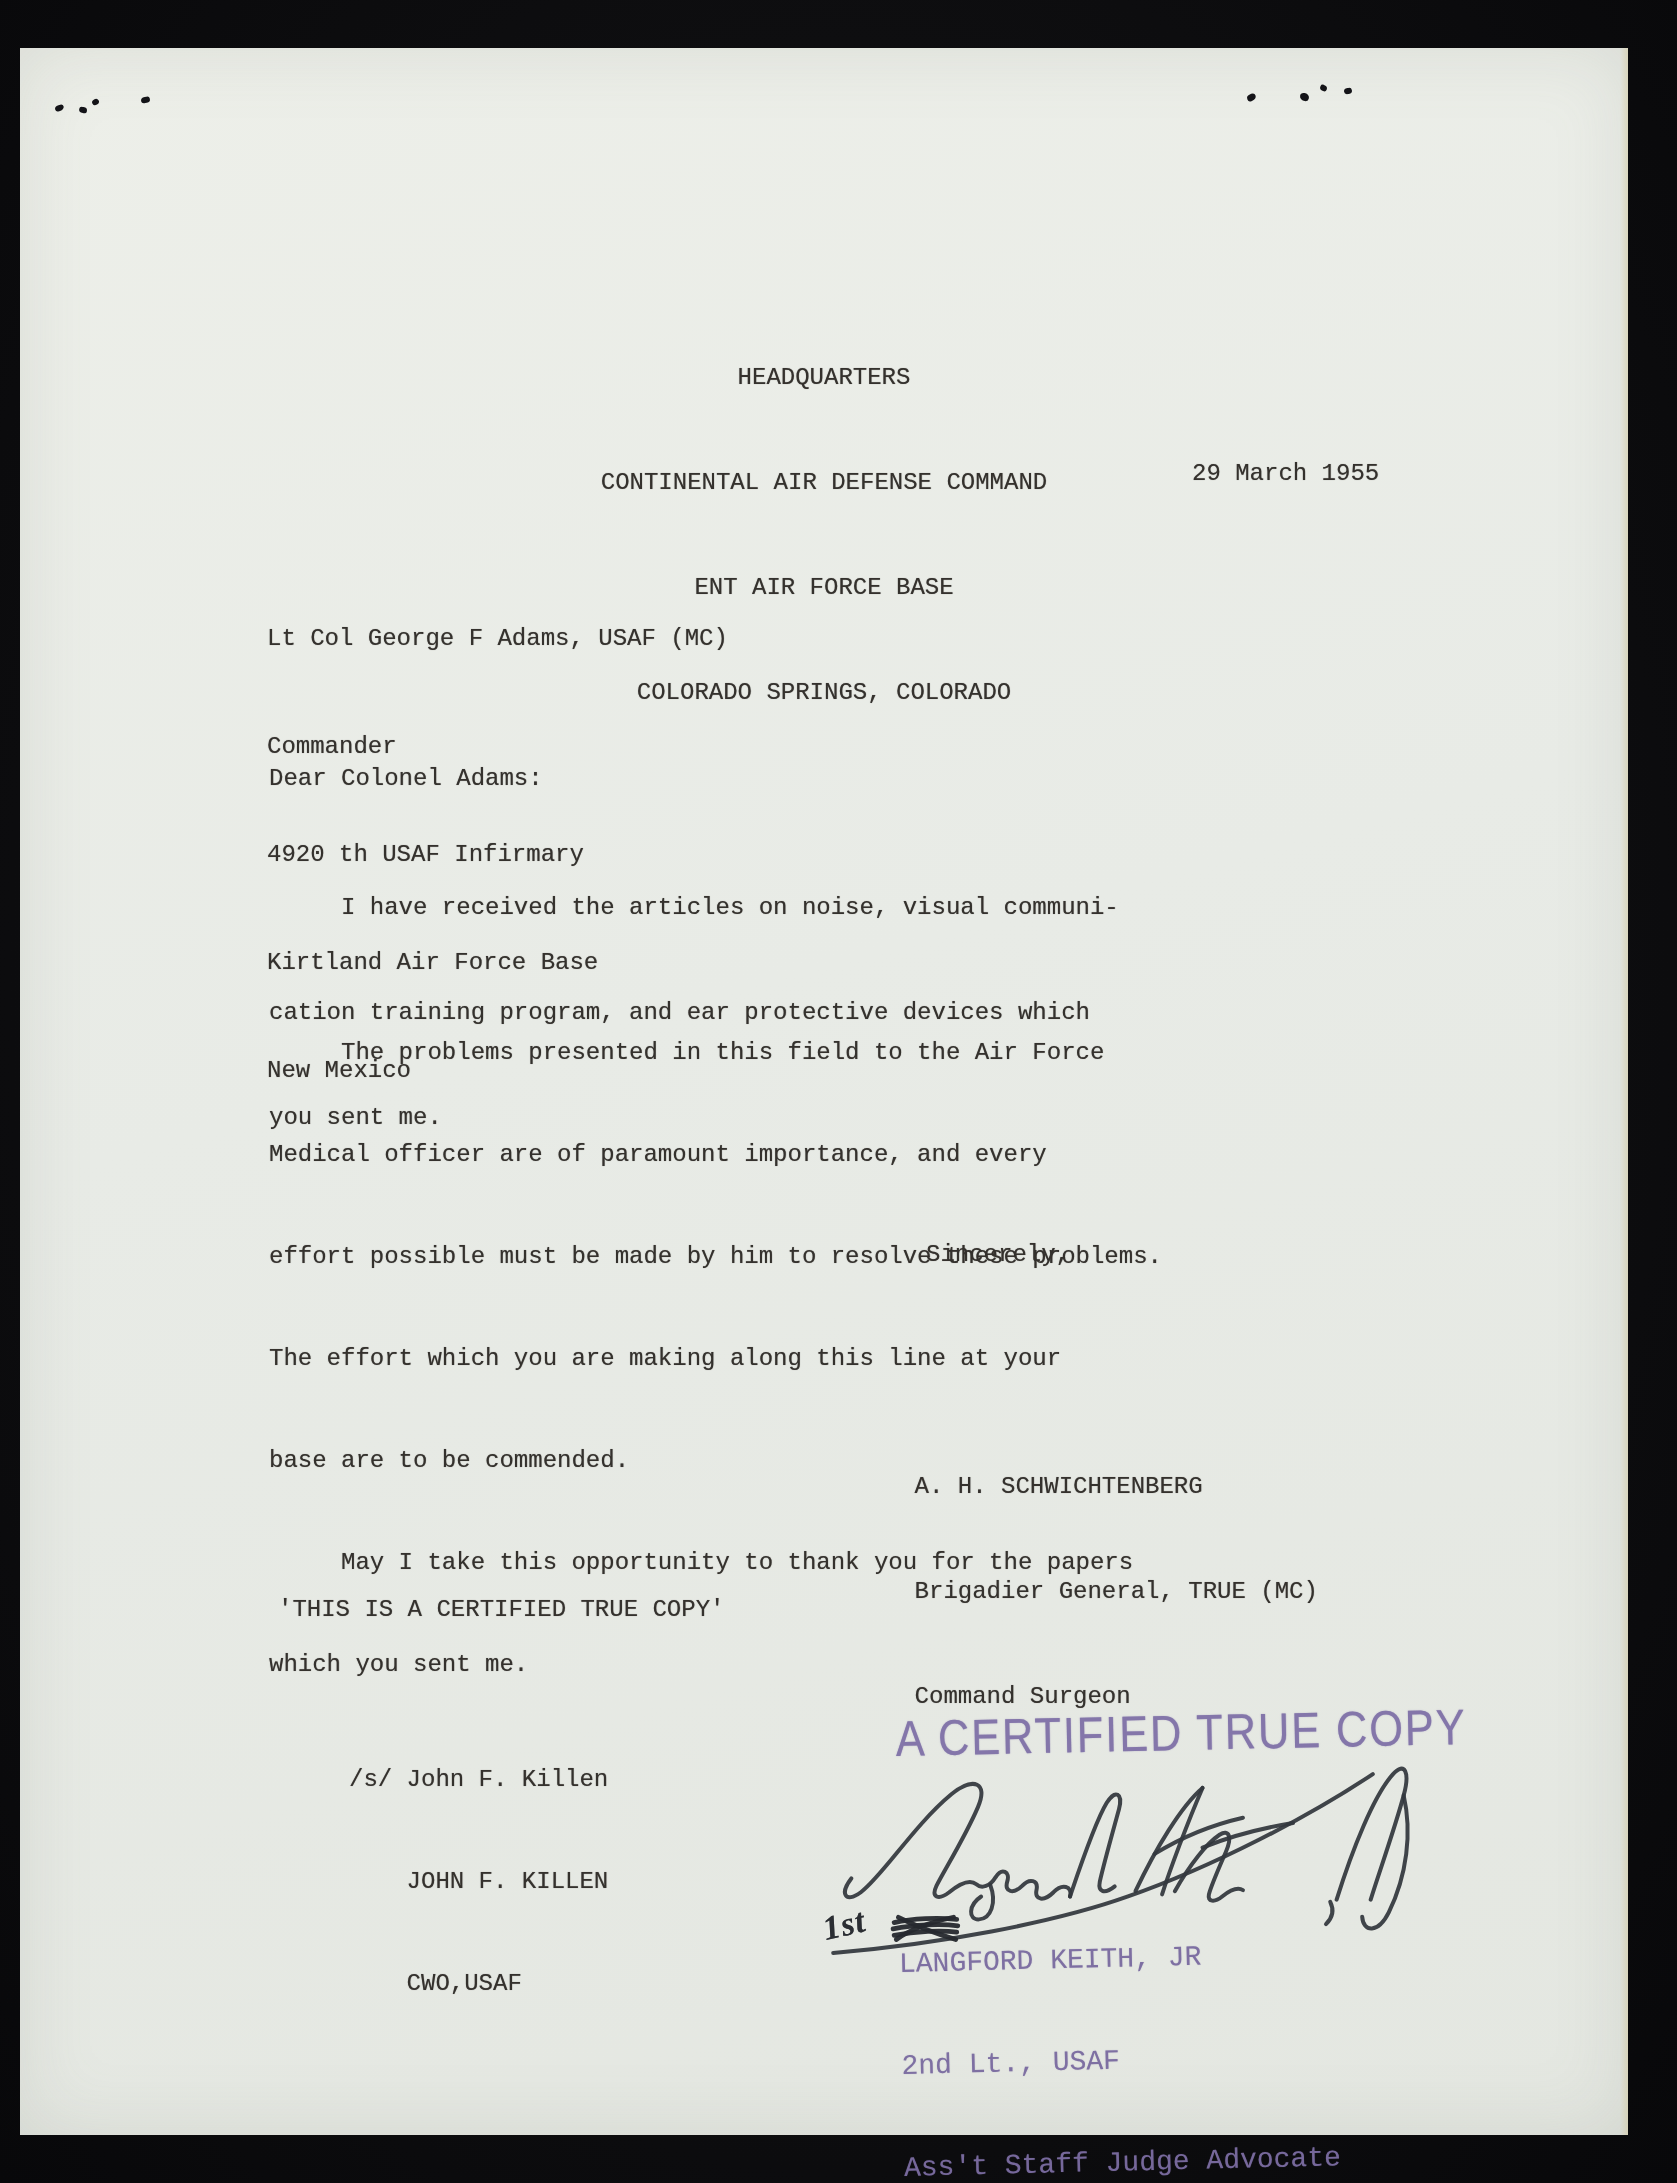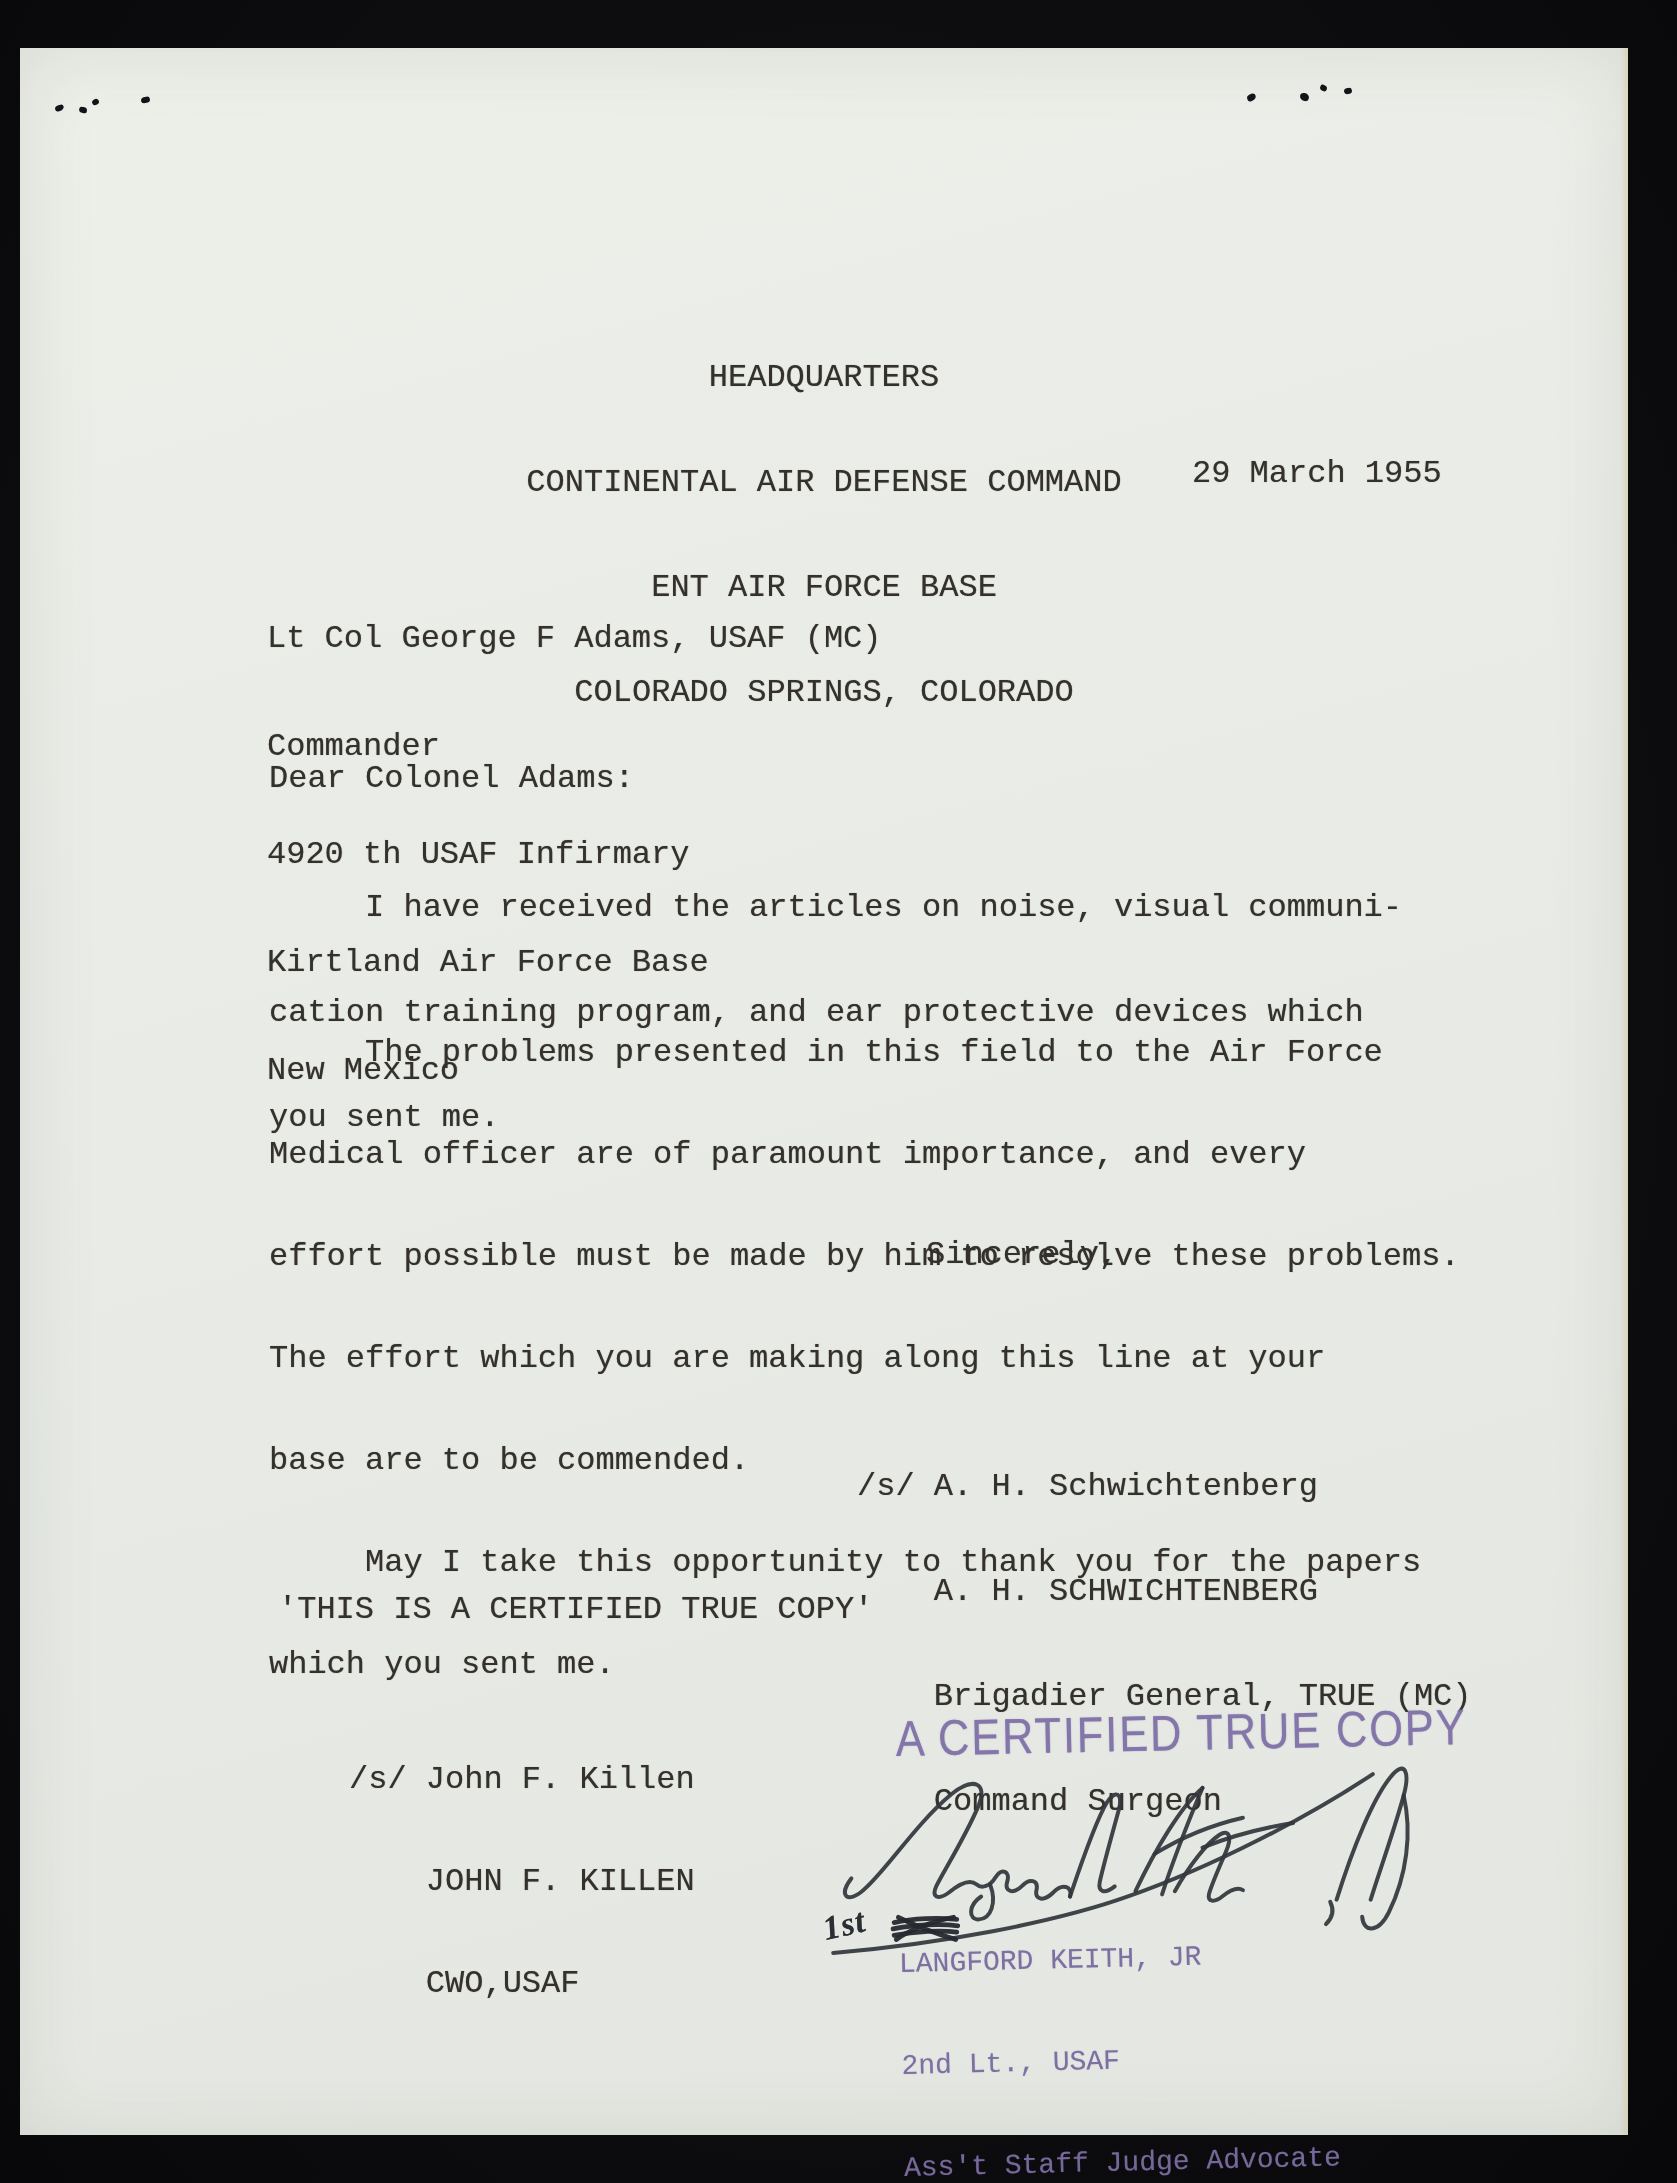--- a/index.html
+++ b/index.html
@@ -18,21 +18,21 @@
     box-shadow:inset 0 0 75px rgba(116,122,112,.16);
   }
   .paper::after{
     content:"";position:absolute;right:0;top:0;width:8.5px;height:100%;
     background:linear-gradient(to left, rgba(210,198,150,.45), rgba(210,198,150,0));
   }
   
   .tw{
     position:absolute;
     font-family:"Liberation Mono","DejaVu Sans Mono",monospace;
-    font-size:32px;line-height:35px;color:#34312d;
+    font-size:24px;line-height:35px;color:#34312d;
     white-space:pre;
     text-shadow:0 0 1.1px rgba(52,48,44,.38), 0.3px 0.3px 0 rgba(52,48,44,.22);
   }
   .letterhead{left:0;top:242px;width:100%;text-align:center;}
   .date-line{left:1144px;top:408px;margin-left:28px;}
   .recipient{left:247px;top:501px;line-height:36px;}
   .salutation{left:249px;top:713px;}
   .para1{left:249px;top:772px;line-height:35px;}
   .para2{left:249px;top:920px;line-height:34px;}
   .closing{left:906px;top:1189px;}
@@ -132,21 +132,20 @@
     <div>effort possible must be made by him to resolve these problems.</div>
     <div>The effort which you are making along this line at your</div>
     <div>base are to be commended.</div>
     <div>     May I take this opportunity to thank you for the papers</div>
     <div>which you sent me.</div>
   </div>
 
   <div class="tw closing">Sincerely,</div>
 
   <div class="tw sigblock">
-    <div>/s/ A. H. Schwichtenberg</div>
     <div>    A. H. SCHWICHTENBERG</div>
     <div>    Brigadier General, TRUE (MC)</div>
     <div>    Command Surgeon</div>
   </div>
 
   <div class="tw certnote">'THIS IS A CERTIFIED TRUE COPY'</div>
 
   <div class="tw killen">
     <div>/s/ John F. Killen</div>
     <div>    JOHN F. KILLEN</div>

